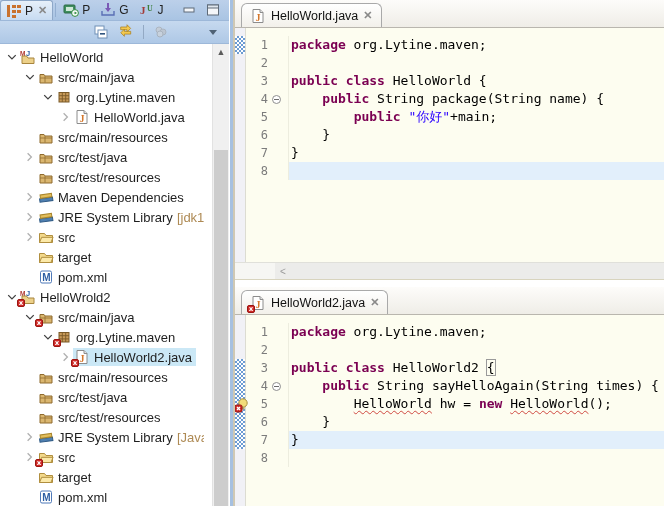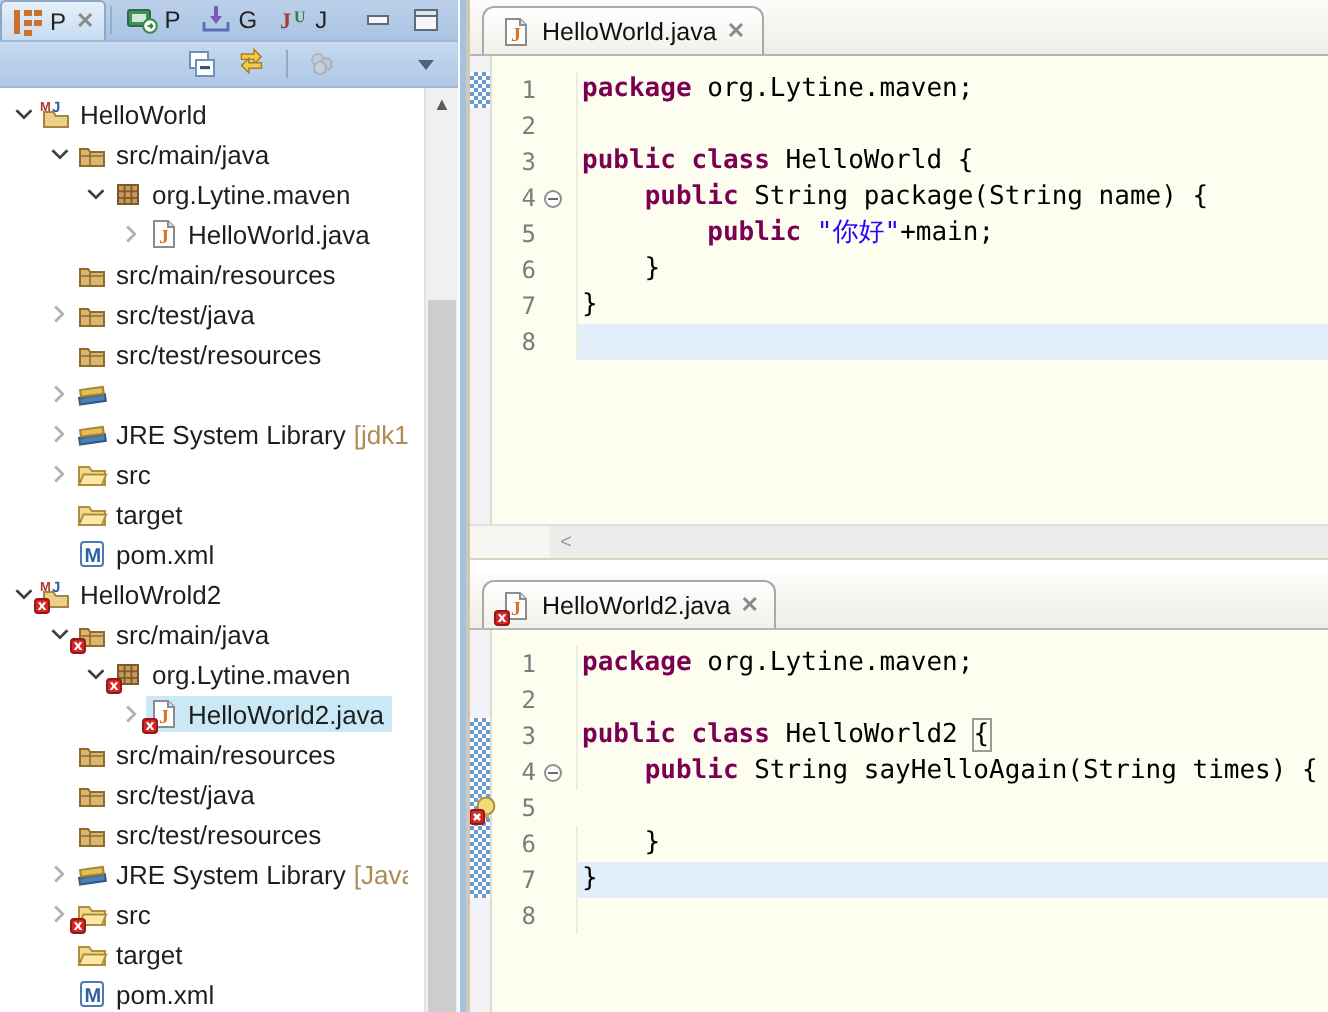--- a/index.html
+++ b/index.html
@@ -286,20 +286,21 @@
           </span>
           <span class="rowcore">
             <span class="icon">
               <svg width="16" height="16" viewBox="0 0 16 16">
                 <g transform="rotate(-8 8 9)">
                   <rect x="1.5" y="9" width="13" height="3.4" fill="#4e7fb0" stroke="#2f5a85"></rect>
                   <rect x="2.5" y="5.2" width="11.5" height="3.4" fill="#e3be5b" stroke="#a9852c"></rect>
                 </g>
               </svg>
             </span>
+            <span class="tlabel">Maven Dependencies</span>
           </span>
         </div>
         <div class="trow" style="padding-left: 22px;">
           <span class="twisty">
             <svg width="16" height="16" viewBox="0 0 16 16">
               <path d="M6 4 l4 4 -4 4" fill="none" stroke="#b0b0b0" stroke-width="1.4"></path>
             </svg>
           </span>
           <span class="rowcore">
             <span class="icon">
@@ -665,20 +666,21 @@
               <span class="foldcol">
                 <span class="foldmark"></span>
               </span>
               <span class="gap"></span>
               <span class="ctext"><span class="seg-p">    </span><span class="seg-k">public</span><span class="seg-p"> String sayHelloAgain(String times) {</span></span>
             </div>
             <div class="cline">
               <span class="ln">5</span>
               <span class="foldcol"></span>
               <span class="gap"></span>
+              <span class="ctext"><span class="seg-p">        </span><span class="seg-e">HelloWorld</span><span class="seg-p"> hw = </span><span class="seg-k">new</span><span class="seg-p"> </span><span class="seg-e">HelloWorld</span><span class="seg-p">();</span></span>
             </div>
             <div class="cline">
               <span class="ln">6</span>
               <span class="foldcol"></span>
               <span class="gap"></span>
               <span class="ctext"><span class="seg-p">    }</span></span>
             </div>
             <div class="cline cur">
               <span class="ln">7</span>
               <span class="foldcol"></span>

